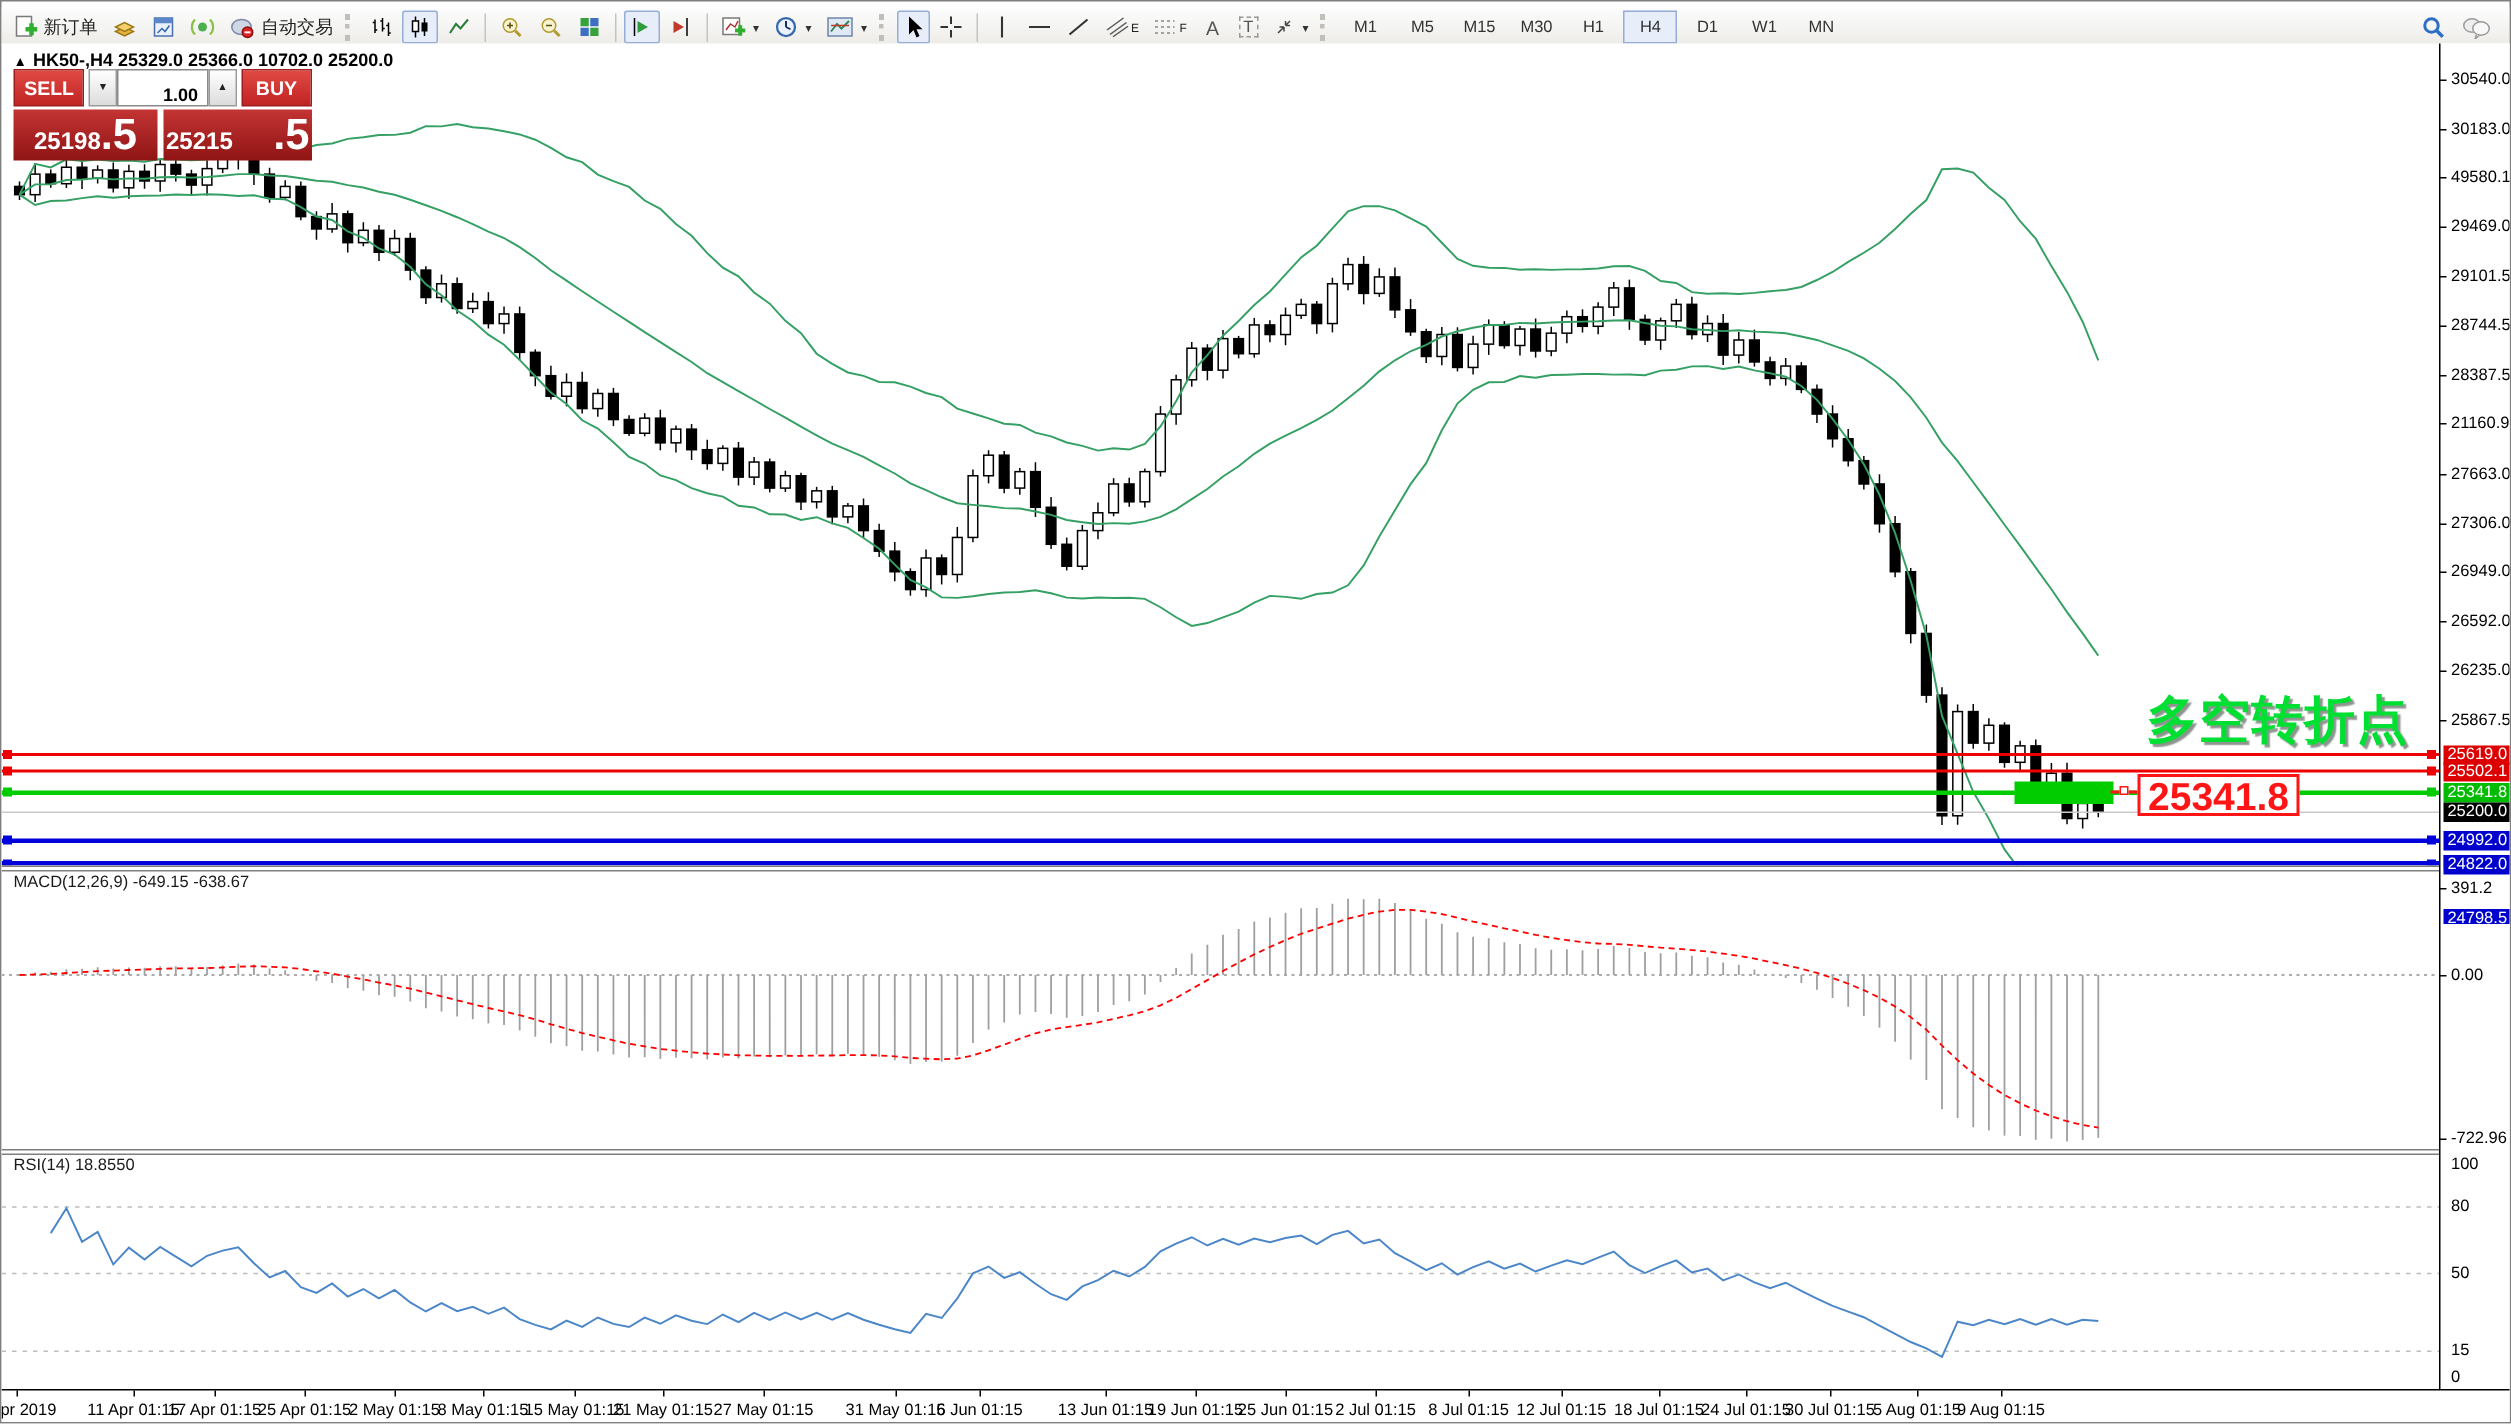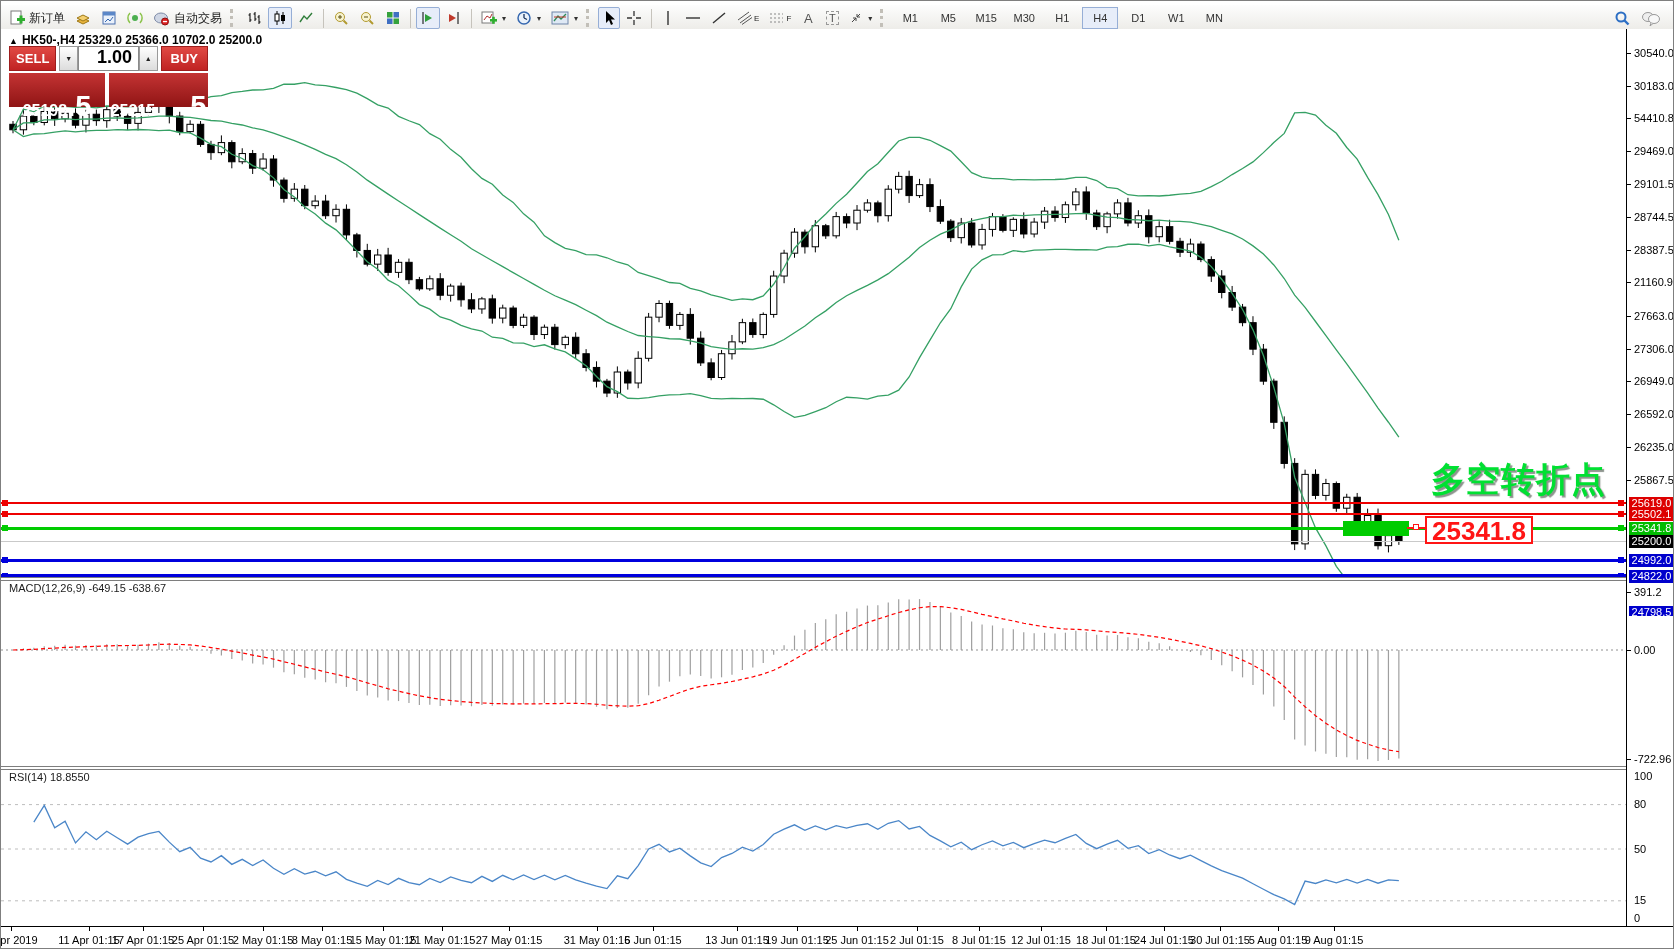--- a/index.html
+++ b/index.html
@@ -29,25 +29,25 @@
   .taxis{position:absolute;top:897px;left:0;width:1674px;height:24px;background:#fff;border-top:1px solid #000;z-index:26;}
   .ohlc{position:absolute;top:4px;left:8px;font-size:12px;font-weight:bold;color:#000;z-index:20;}
   .ohlc .tri{font-size:9px;margin-right:4px;}
   
   .ocp{position:absolute;top:17px;left:8px;width:199px;height:61px;z-index:40;font-weight:bold;}
   .ocp-row1{display:flex;height:25px;}
   .btn-sell,.btn-buy{width:49px;color:#fff;font-size:13px;display:flex;align-items:center;justify-content:center;
         background:linear-gradient(#e14a44,#c02323);border:1px solid #9d1d1d;box-sizing:border-box;}
   .spin{width:19px;background:linear-gradient(#ffffff,#dcdcdc);border:1px solid #9a9a9a;box-sizing:border-box;
         display:flex;align-items:center;justify-content:center;font-size:7px;color:#222;}
-  .vol{width:63px;background:#fff;border:1px solid #8a8a8a;box-sizing:border-box;font-size:18px;
-       text-align:right;padding:0 6px 0 0;display:flex;align-items:flex-start;justify-content:flex-end;color:#000;}
+  .vol{width:63px;background:#fff;border:1px solid #8a8a8a;box-sizing:border-box;font-size:12px;
+       text-align:right;padding:0 6px 0 0;display:flex;align-items:flex-end;justify-content:flex-end;color:#000;}
   .ocp-row2{display:flex;margin-top:2px;height:34px;}
   .bigpx{color:#fff;background:linear-gradient(#c43434,#8f1414);display:flex;align-items:baseline;justify-content:center;
-         padding-top:18px;box-sizing:border-box;}
+         padding-top:2px;box-sizing:border-box;}
   .bigpx .ip{font-size:16px;line-height:30px;}
   .bigpx .fp{font-size:29px;line-height:30px;}
   .bp-sell{width:96px;margin-right:4px;}
   .bp-buy{width:99px;gap:27px;}
   
   .hline{position:absolute;left:0;z-index:12;}
   .handle{position:absolute;width:6px;height:6px;z-index:13;}
   .plab{position:absolute;left:1628px;width:45px;height:13px;font-size:11px;color:#fff;text-align:center;
         line-height:13px;z-index:27;overflow:hidden;}
   .ptxt{position:absolute;left:1633px;font-size:11px;color:#000;z-index:27;}
@@ -756,21 +756,21 @@
     </div>
     <div class="ind-label" style="top:742px;left:8px;">RSI(14) 18.8550</div>
 
     <div class="vaxis"></div>
     <div class="taxis"></div>
   <div class="ptick" style="top: 24px;"></div>
       <div class="ptxt" style="top: 18px;">30540.0</div>
       <div class="ptick" style="top: 56.6325px;"></div>
       <div class="ptxt" style="top: 50.6325px;">30183.0</div>
       <div class="ptick" style="top: 89.2651px;"></div>
-      <div class="ptxt" style="top: 83.2651px;">54410.8</div>
+      <div class="ptxt" style="top: 83.2651px;">49580.1</div>
       <div class="ptick" style="top: 121.898px;"></div>
       <div class="ptxt" style="top: 115.898px;">29469.0</div>
       <div class="ptick" style="top: 155.49px;"></div>
       <div class="ptxt" style="top: 149.49px;">29101.5</div>
       <div class="ptick" style="top: 188.122px;"></div>
       <div class="ptxt" style="top: 182.122px;">28744.5</div>
       <div class="ptick" style="top: 220.755px;"></div>
       <div class="ptxt" style="top: 214.755px;">28387.5</div>
       <div class="ptick" style="top: 253.388px;"></div>
       <div class="ptxt" style="top: 247.388px;">21160.9</div>

